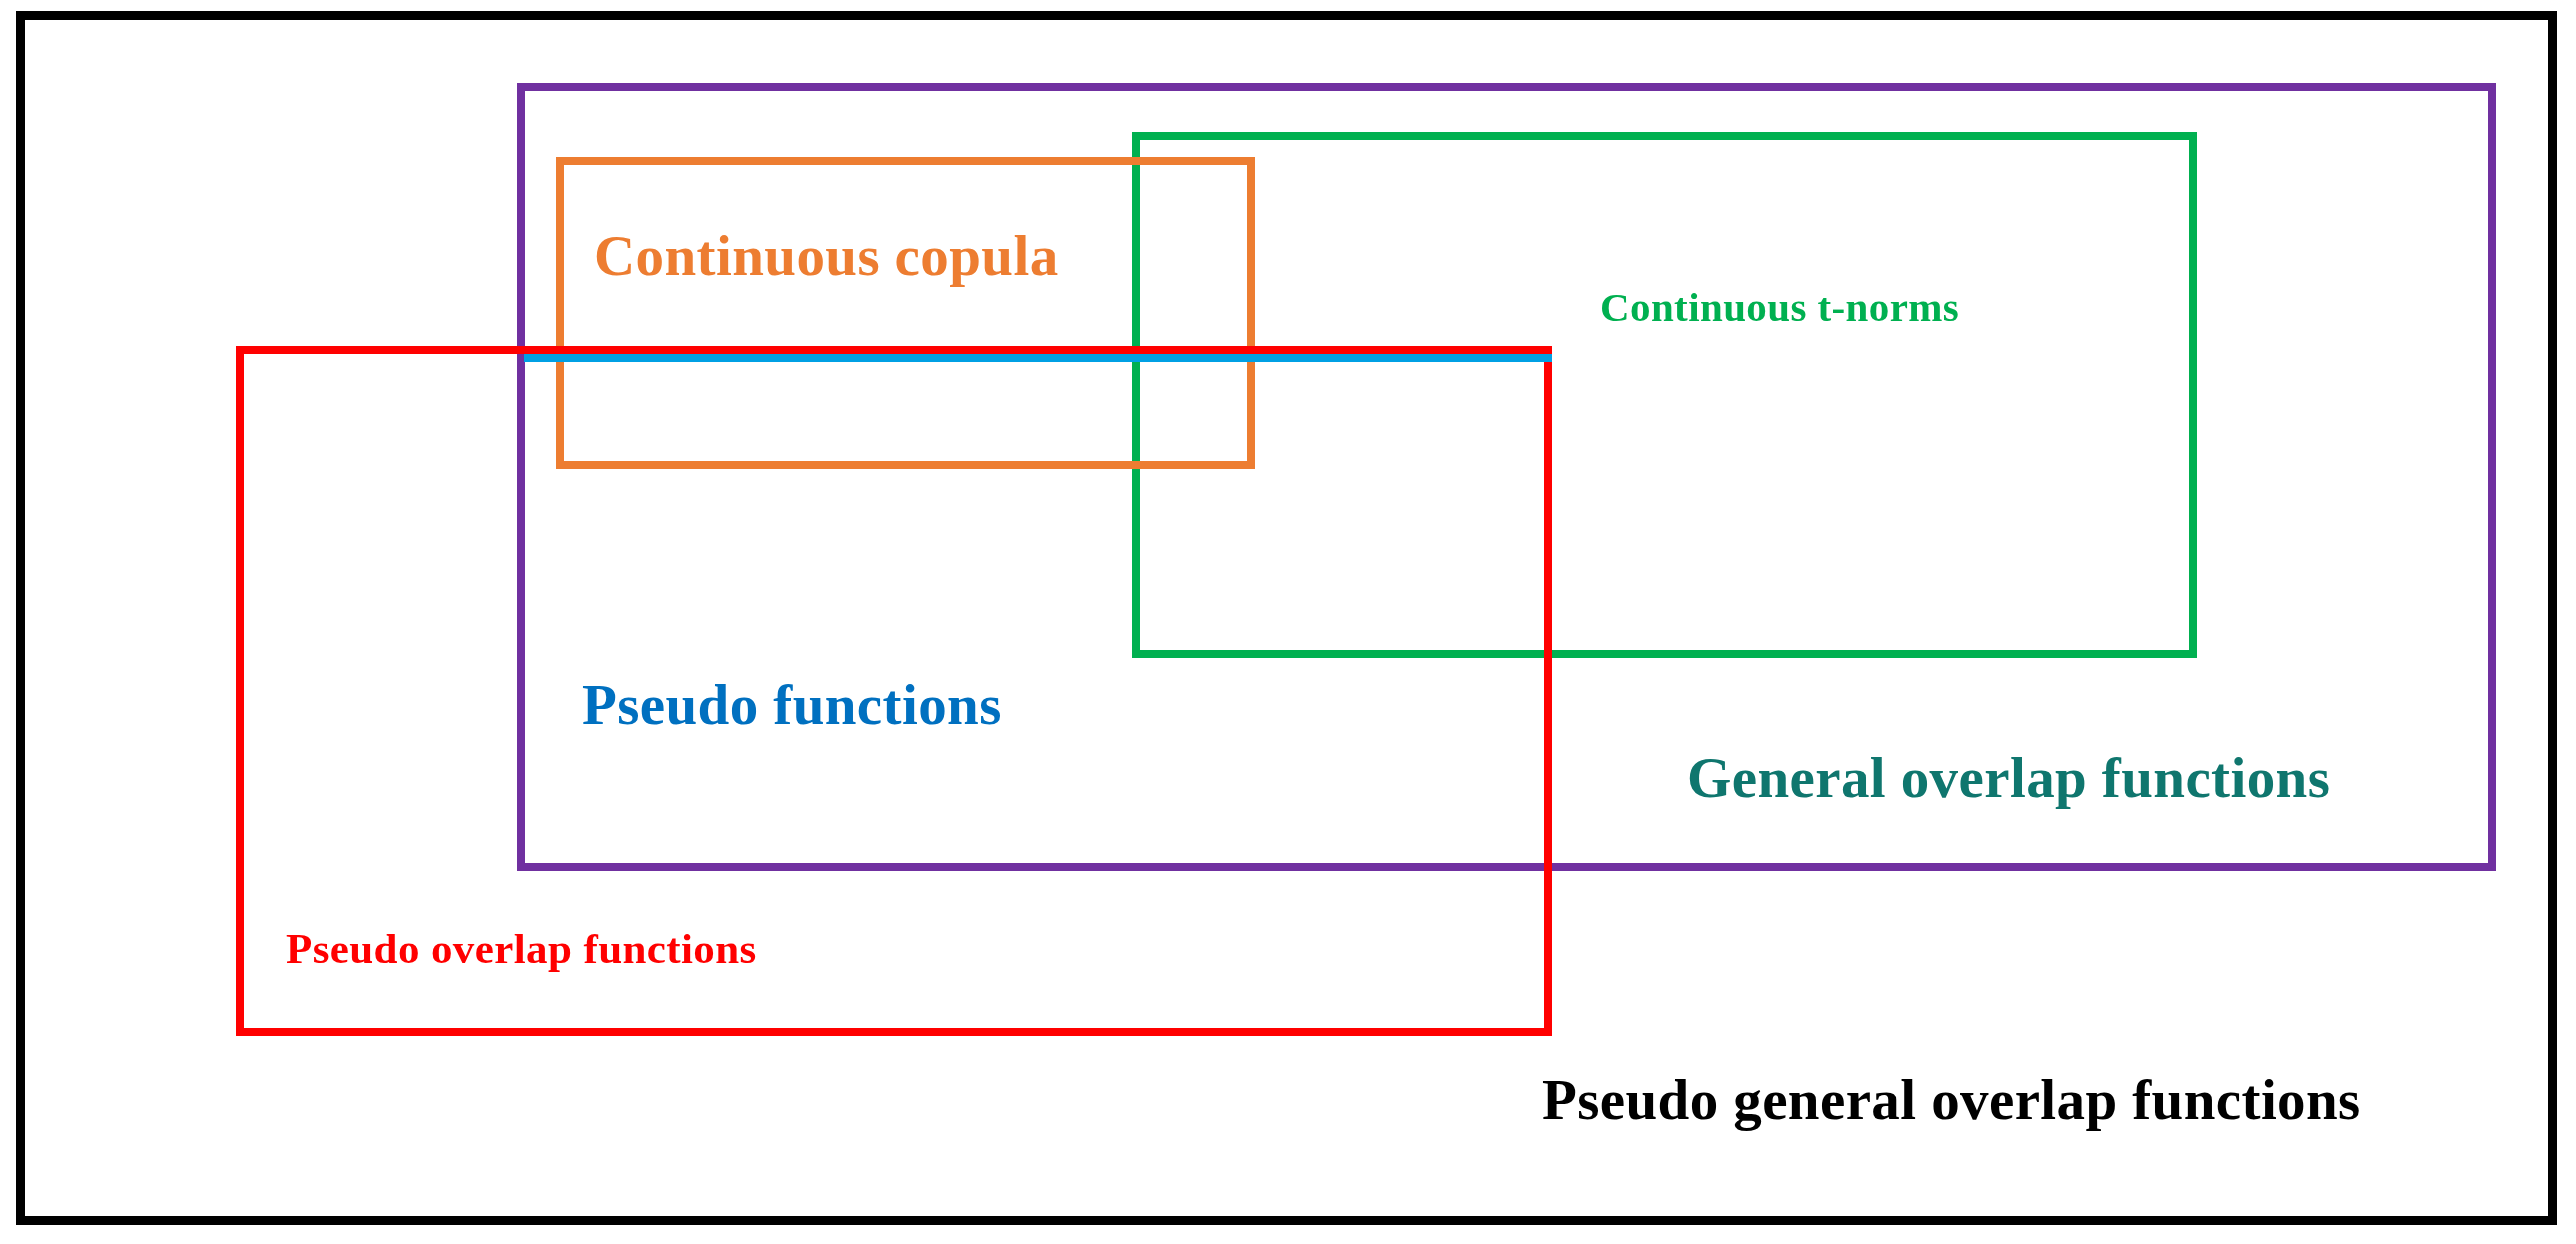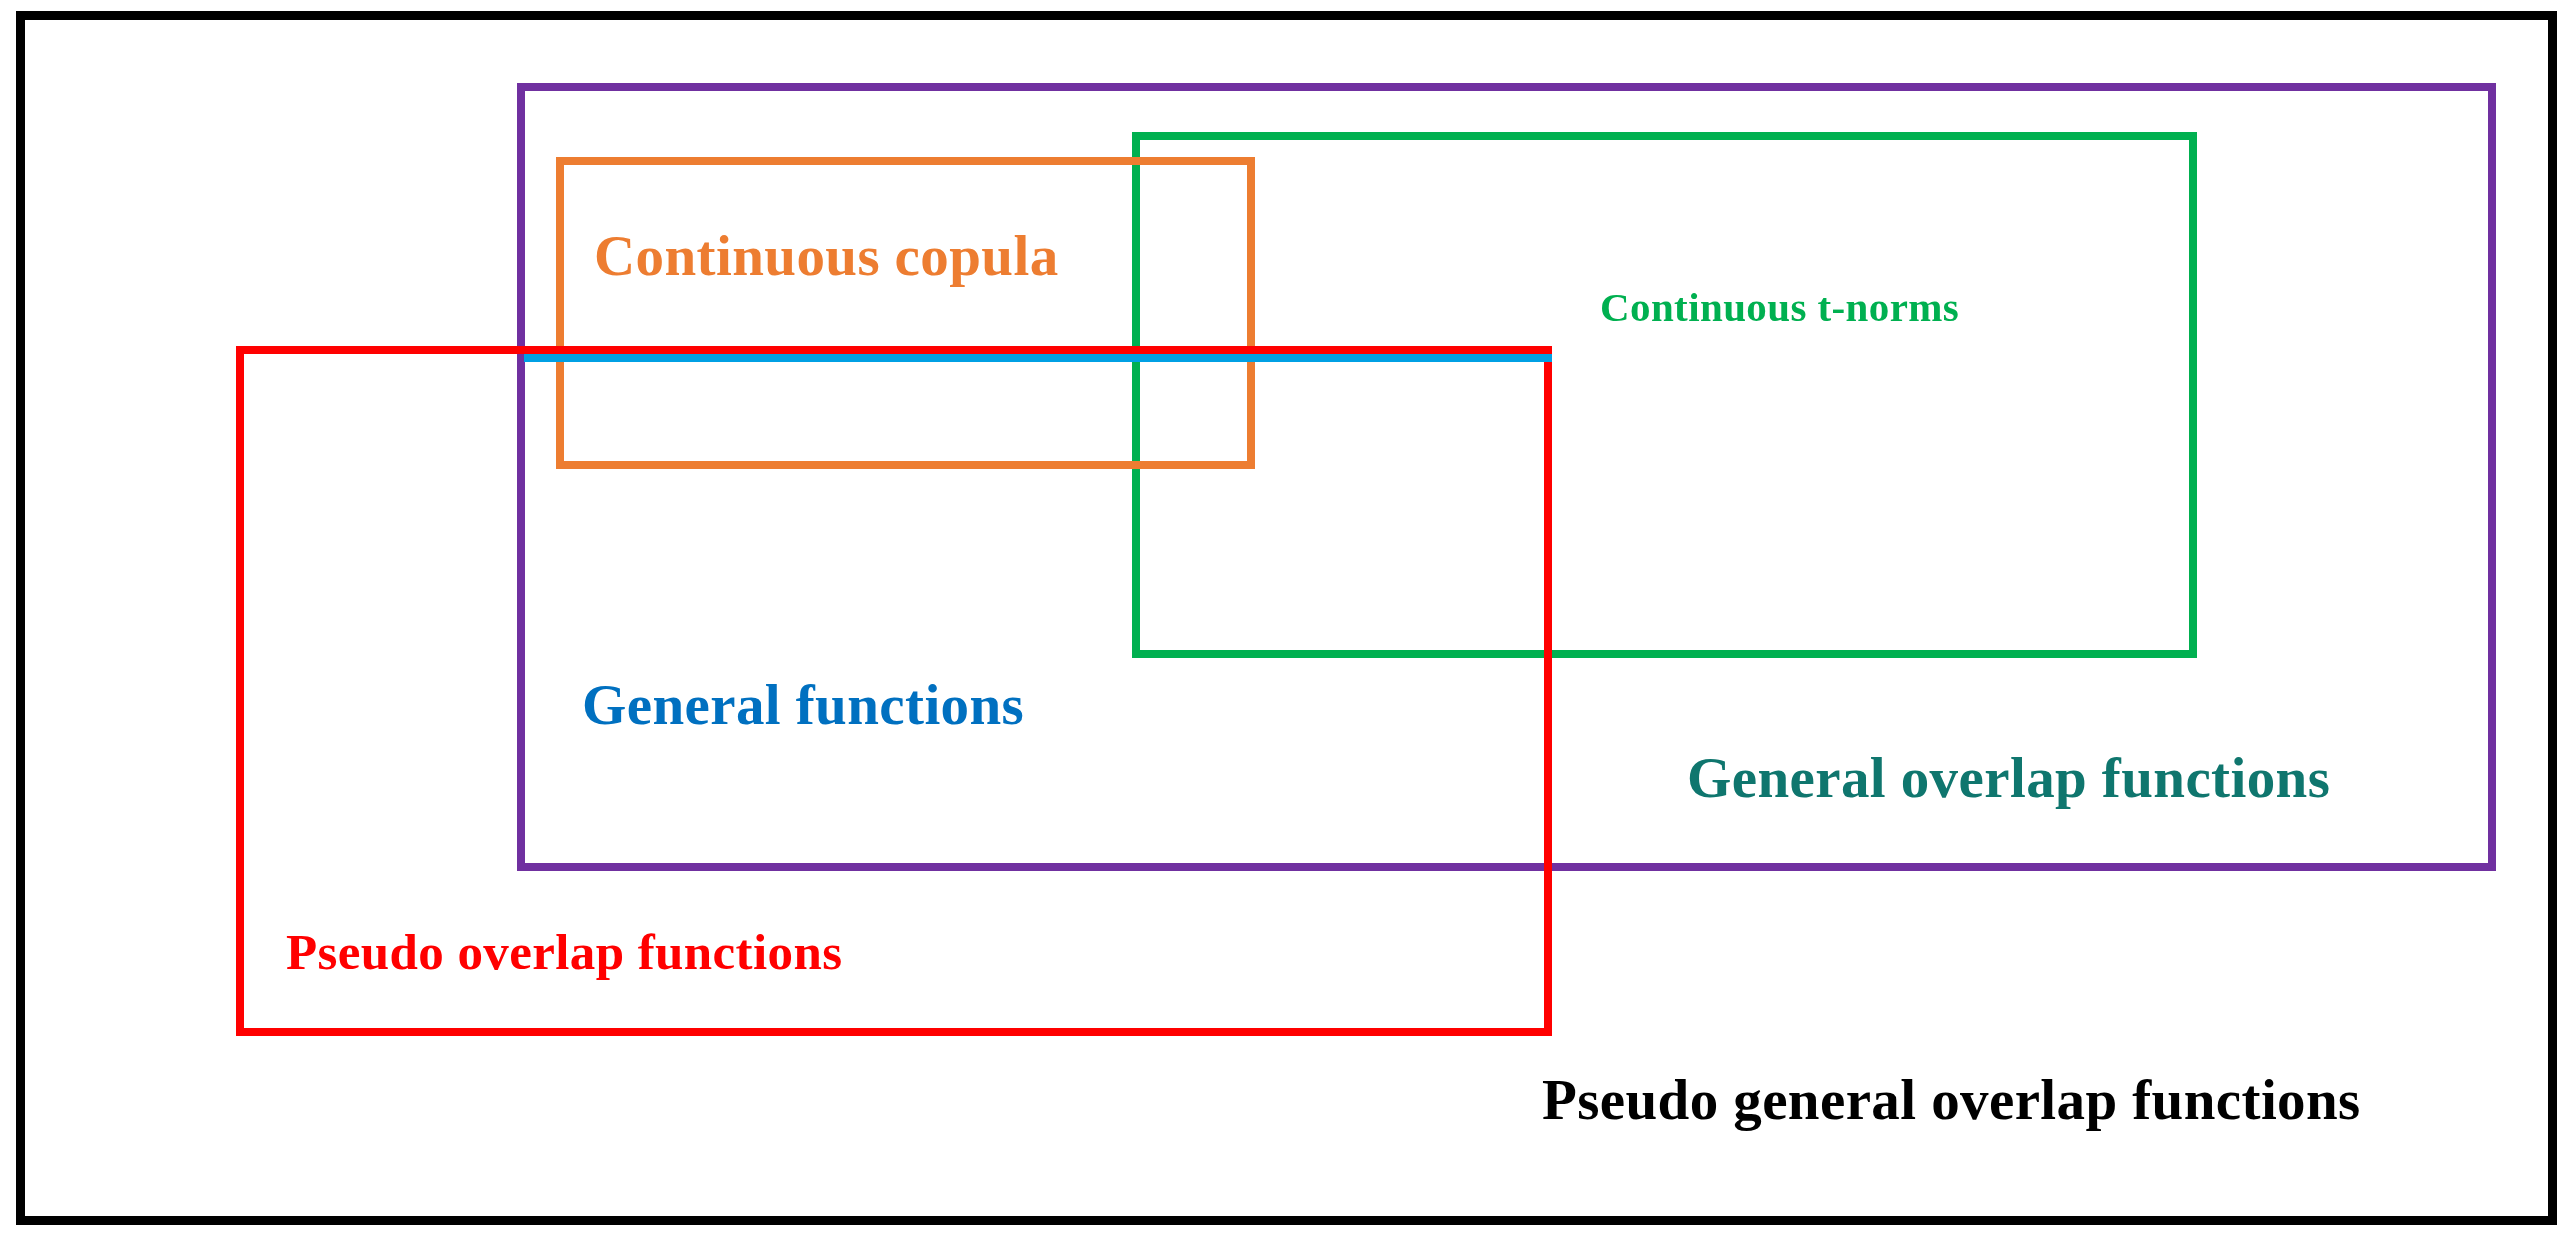--- a/index.html
+++ b/index.html
@@ -99,21 +99,21 @@
   }
   .label-general-overlap-functions {
     left: 1687px;
     top: 749px;
     font-size: 57px;
     color: #0f766e;
   }
   .label-pseudo-overlap-functions {
     left: 286px;
     top: 927px;
-    font-size: 51px;
+    font-size: 43px;
     color: #FF0000;
   }
   .label-pseudo-general-overlap-functions {
     left: 1542px;
     top: 1071px;
     font-size: 57px;
     color: #000000;
     text-align: center;
   }
 </style>
@@ -131,21 +131,21 @@
   <div class="region region-orange"></div>
 
   <div class="region region-red"></div>
 
   <div class="region-blue-line"></div>
 
   <div class="label label-continuous-copula">Continuous copula</div>
 
   <div class="label label-continuous-tnorms">Continuous t-norms</div>
 
-  <div class="label label-overlap-functions">General functions</div>
+  <div class="label label-overlap-functions">Pseudo functions</div>
 
   <div class="label label-general-overlap-functions">General overlap functions</div>
 
   <div class="label label-pseudo-overlap-functions">Pseudo overlap functions</div>
 
   <div class="label label-pseudo-general-overlap-functions">Pseudo general overlap functions</div>
 
 </div>
 
 

